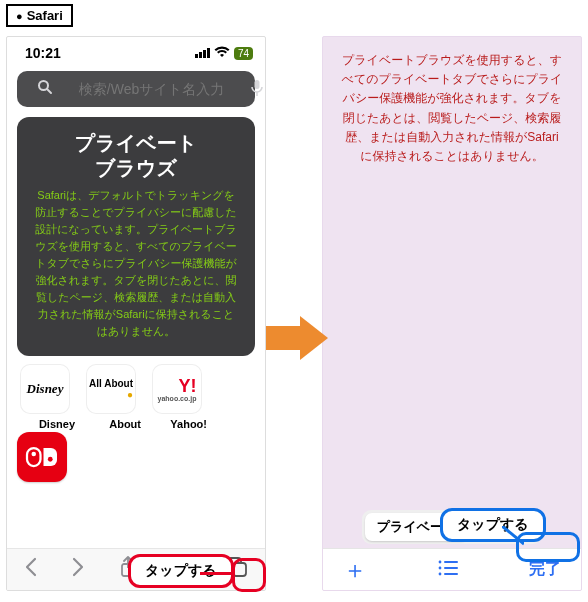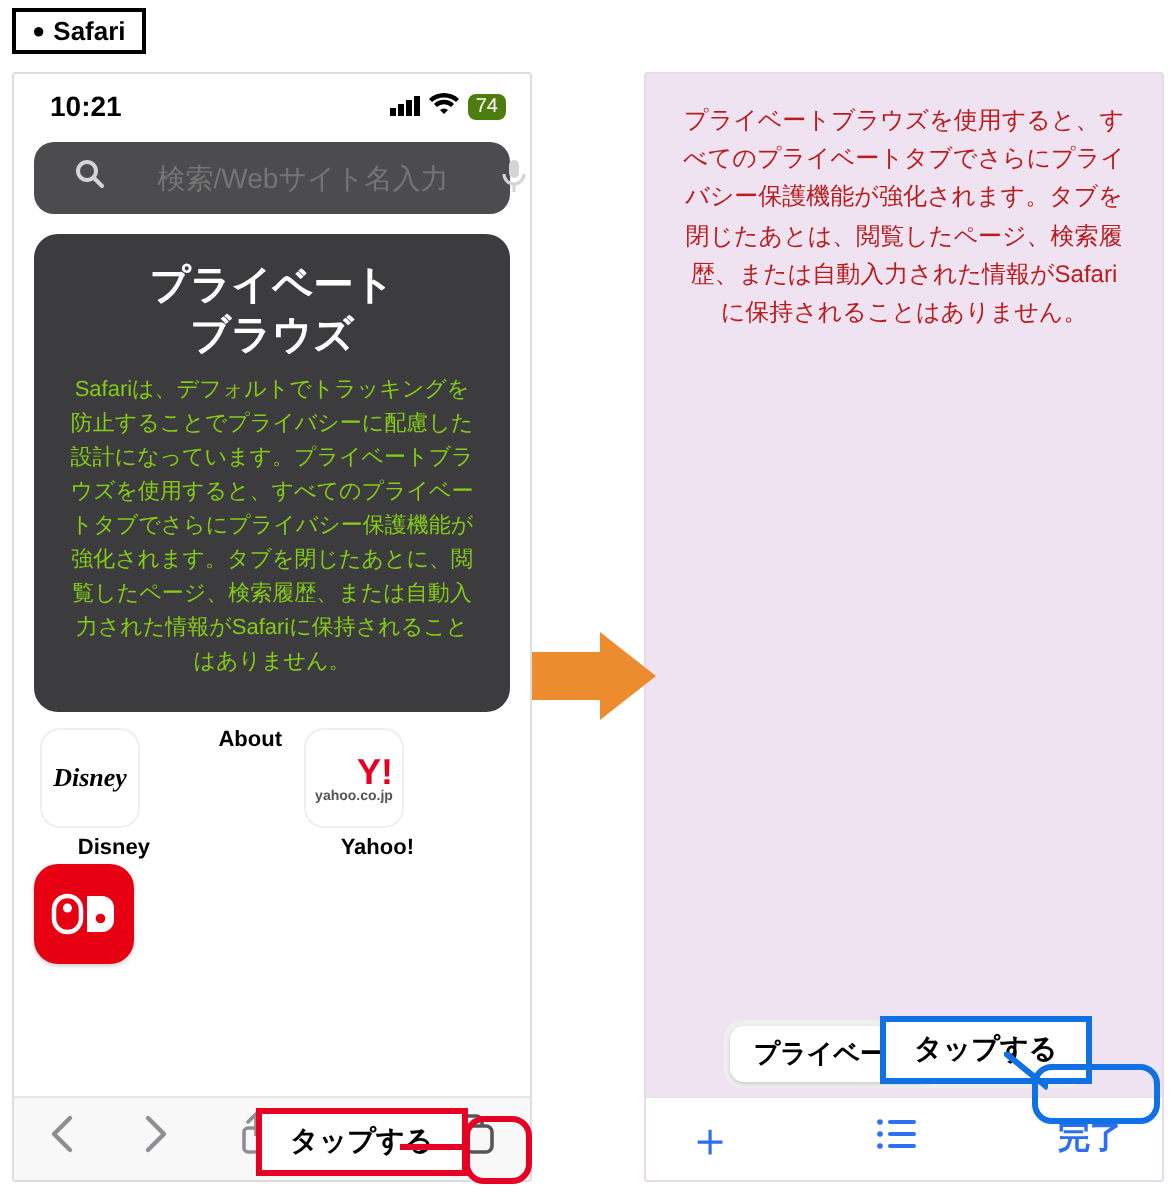--- a/index.html
+++ b/index.html
@@ -148,21 +148,21 @@
     .arrow .head  {
       position:absolute; top:0; left:34px; width:0; height:0;
       border-top:22px solid transparent; border-bottom:22px solid transparent;
       border-left:28px solid #ed8b2f;
     }
 
     
     .callout {
       position:absolute; background:#fff;
       padding:5px 14px; font-size:14px; font-weight:600;
-      border-radius:0;
+      border-radius:12px;
     }
     .callout.red  { border:3px solid #e60023; color:#000; top:554px; left:128px; }
     .callout.blue { border:3px solid #1071e5; color:#000; top:508px; left:440px; }
     .ring-red {
       position:absolute; border:3px solid #e60023; border-radius:10px;
       width:34px; height:34px; top:558px; left:232px;
     }
     .ring-blue {
       position:absolute; border:3px solid #1071e5; border-radius:10px;
       width:64px; height:30px; top:532px; left:516px;
@@ -226,20 +226,23 @@
     </h2>
     <p>Safariは、デフォルトでトラッキングを防止することでプライバシーに配慮した設計になっています。プライベートブラウズを使用すると、すべてのプライベートタブでさらにプライバシー保護機能が強化されます。タブを閉じたあとに、閲覧したページ、検索履歴、または自動入力された情報がSafariに保持されることはありません。</p>
   </div>
 
   <div class="fav-row">
     <div class="fav-item">
       <div class="fav-icon disney">Disney</div>
       <div class="fav-label">Disney</div>
     </div>
     <div class="fav-item">
+      <div class="fav-icon about">
+        <div><span>All About</span><br><span style="color:#e6a800">●</span></div>
+      </div>
       <div class="fav-label">About</div>
     </div>
     <div class="fav-item">
       <div class="fav-icon">
         <div>
             <div class="yahoo-top">Y!</div>
             <div class="yahoo-sub">yahoo.co.jp</div>
           </div>
       </div>
       <div class="fav-label">Yahoo!</div>

